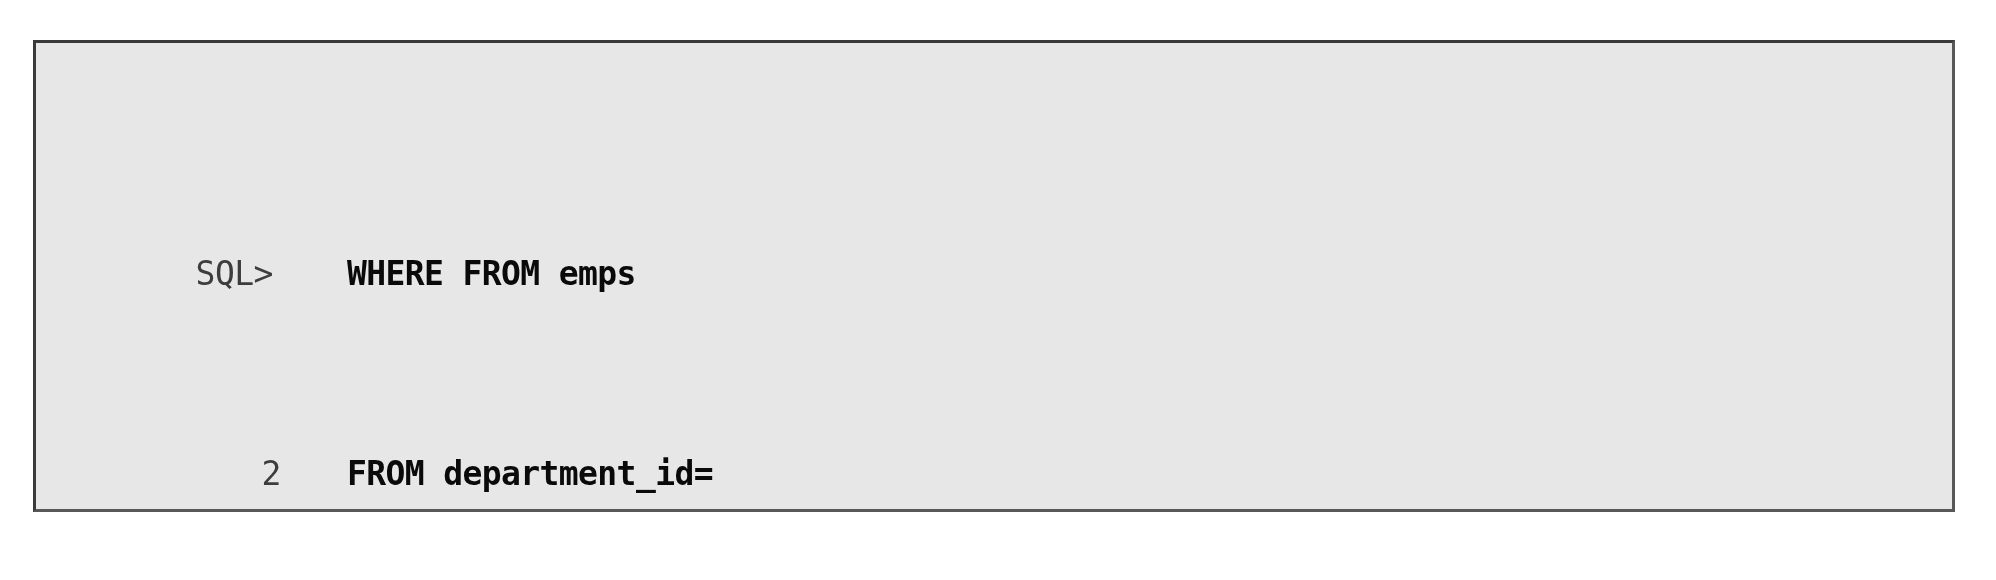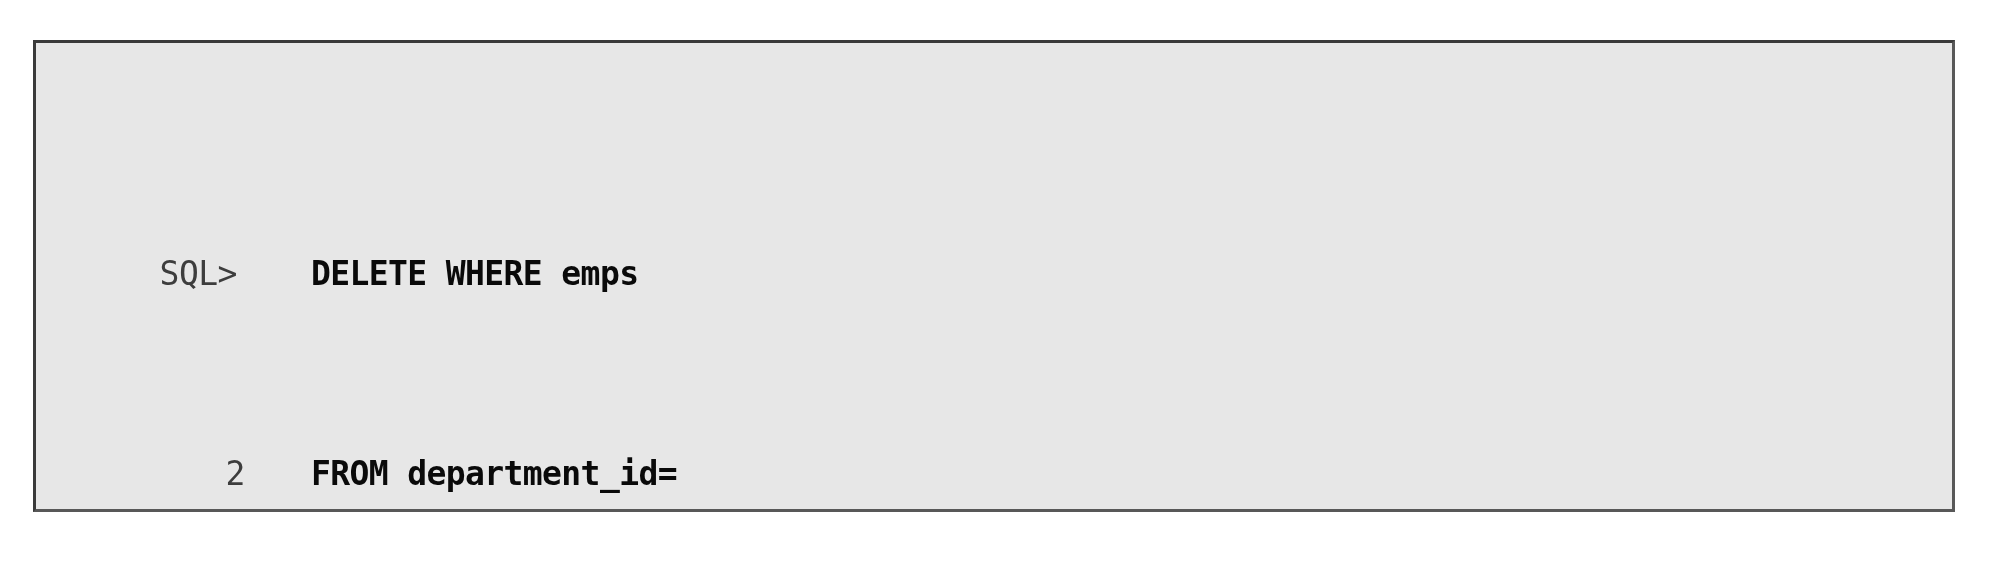--- a/index.html
+++ b/index.html
@@ -47,20 +47,21 @@
     white-space: pre;
   }
 
   .gutter {
     display: inline-block;
     width: 140px;
     text-align: left;
     font-weight: 400;
     color: #3d3d3d;
     white-space: pre;
+    margin-left: 36px;
   }
   .gutter.prompt-cell {
     padding-left: 8px;
     box-sizing: border-box;
   }
   .gutter.num-cell {
     padding-left: 74px;
     box-sizing: border-box;
   }
 
@@ -71,21 +72,21 @@
     white-space: pre;
   }
 </style>
 </head>
 <body>
 
 <div id="console-window">
   <div id="console-body">
 
     <div class="code-line">
-      <span class="gutter prompt-cell">SQL&gt;</span><span class="code-text"> DELETE WHERE emps</span>
+      <span class="gutter prompt-cell">SQL&gt;</span><span class="code-text"> WHERE FROM emps</span>
     </div>
 
     <div class="code-line">
       <span class="gutter num-cell">2</span><span class="code-text"> FROM department_id=</span>
     </div>
 
     
 
     
 

